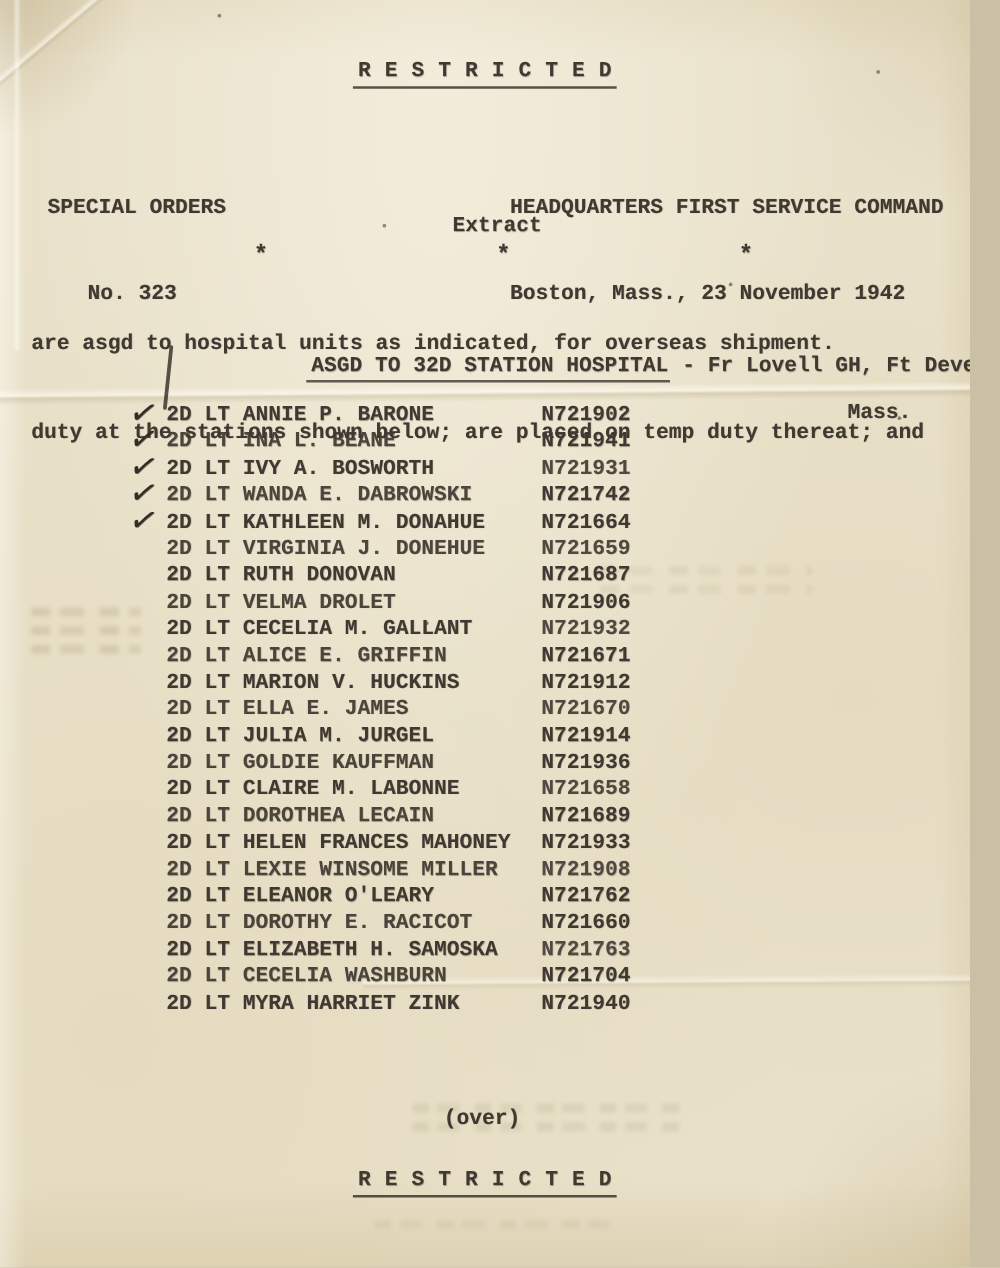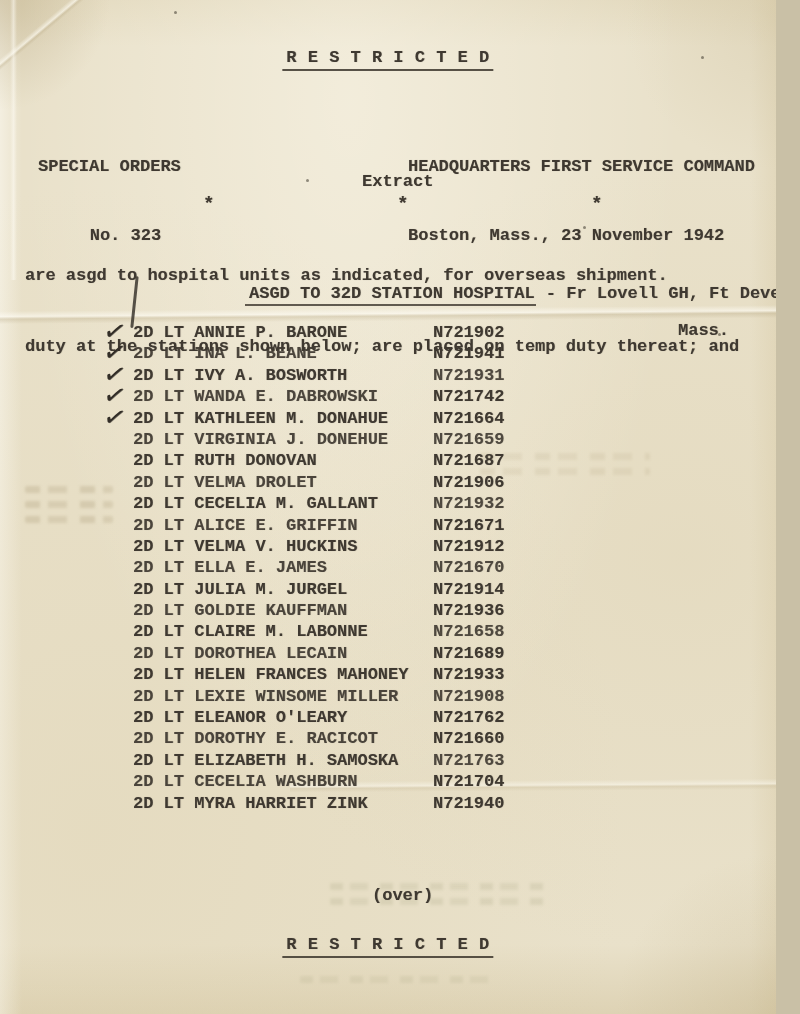--- a/index.html
+++ b/index.html
@@ -21,41 +21,41 @@
     font-family:"Liberation Mono","DejaVu Sans Mono",monospace;
     color:#3f3931; font-weight:bold; font-size:17px;
     text-shadow:0.4px 0.4px 0.7px rgba(63,57,49,.45);
   }
   .abs{position:absolute;}
   .underlined{border-bottom:2px solid rgba(60,54,45,.85); padding:0 4px 2px 4px;}
   .restricted{letter-spacing:.5px; white-space:pre;}
   .r-top{top:48px; left:50%; transform:translateX(-50%);}
   .r-bottom{top:935px; left:50%; transform:translateX(-50%);}
   .so-block{top:109px; left:38px; line-height:23px; white-space:pre;}
-  .so-line2{padding-left:32px;text-align:center;}
+  .so-line2{padding-left:32px;}
   .hq-block{top:109px; left:408px; line-height:23px; white-space:pre;}
   .extract{top:172px; left:362px;}
   .asterisk{top:193px; font-size:19px;}
   .a1{left:203px;} .a2{left:397px;} .a3{left:591px;}
   .para{top:217px; left:25px; line-height:23.5px; white-space:pre;}
   .heading{top:284px; left:245px; white-space:pre;}
   .heading .hu{border-bottom:2px solid rgba(60,54,45,.8); padding:0 1px 1px 4px;}
   .mass{top:321px; left:678px;}
   .roster{top:323px; left:0; width:800px;}
   .row{position:relative; height:21.4px;}
   .row .name{position:absolute; left:133px; white-space:pre;}
   .row .serial{position:absolute; left:433px; white-space:pre;}
   .row .check{
     position:absolute; left:104px; top:-7px;
     font-family:"DejaVu Sans",sans-serif; font-size:26px; color:#322d27;
     transform:rotate(9deg) skewX(-6deg); text-shadow:0.5px 0.5px 0 rgba(40,36,30,.6);
   }
   .row:nth-child(even) .name{opacity:.93;}
   .row:nth-child(3n) .serial{opacity:.9;}
-  .over{top:886px; left:372px;}
+  .over{top:886px; left:355px;}
   
   .crease-h1{left:-5px; top:308px; width:810px; height:13px; transform:rotate(-.45deg);
     background:linear-gradient(180deg, transparent 0%, rgba(255,253,246,.6) 42%, rgba(172,156,118,.28) 62%, transparent 100%);}
   .crease-h2{left:290px; top:780px; width:510px; height:11px; transform:rotate(-.35deg);
     background:linear-gradient(180deg, transparent 0%, rgba(255,253,246,.45) 45%, rgba(178,162,124,.2) 65%, transparent 100%);}
   .crease-d1{left:-32px; top:24px; width:150px; height:9px; transform:rotate(-40deg);
     background:linear-gradient(180deg, transparent, rgba(255,253,245,.6) 45%, rgba(178,162,124,.28) 70%, transparent);}
   .crease-v1{left:10px; top:0; width:7px; height:280px;
     background:linear-gradient(90deg, transparent, rgba(255,253,246,.5), transparent);}
   .pen-stroke{left:133px; top:276px; width:2.5px; height:52px; border-radius:2px;
@@ -164,21 +164,21 @@
       </div>
       <div class="row">
         <span class="name">2D LT CECELIA M. GALLANT</span>
         <span class="serial">N721932</span>
       </div>
       <div class="row">
         <span class="name">2D LT ALICE E. GRIFFIN</span>
         <span class="serial">N721671</span>
       </div>
       <div class="row">
-        <span class="name">2D LT VELMA V. HUCKINS</span>
+        <span class="name">2D LT MARION V. HUCKINS</span>
         <span class="serial">N721912</span>
       </div>
       <div class="row">
         <span class="name">2D LT ELLA E. JAMES</span>
         <span class="serial">N721670</span>
       </div>
       <div class="row">
         <span class="name">2D LT JULIA M. JURGEL</span>
         <span class="serial">N721914</span>
       </div>

